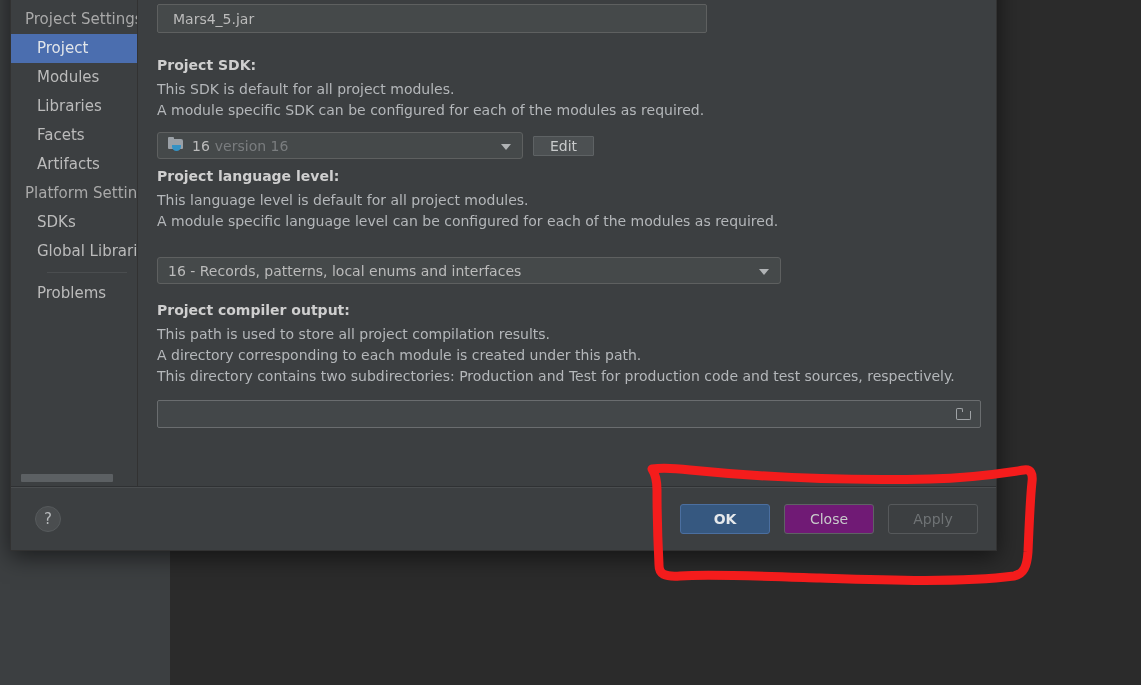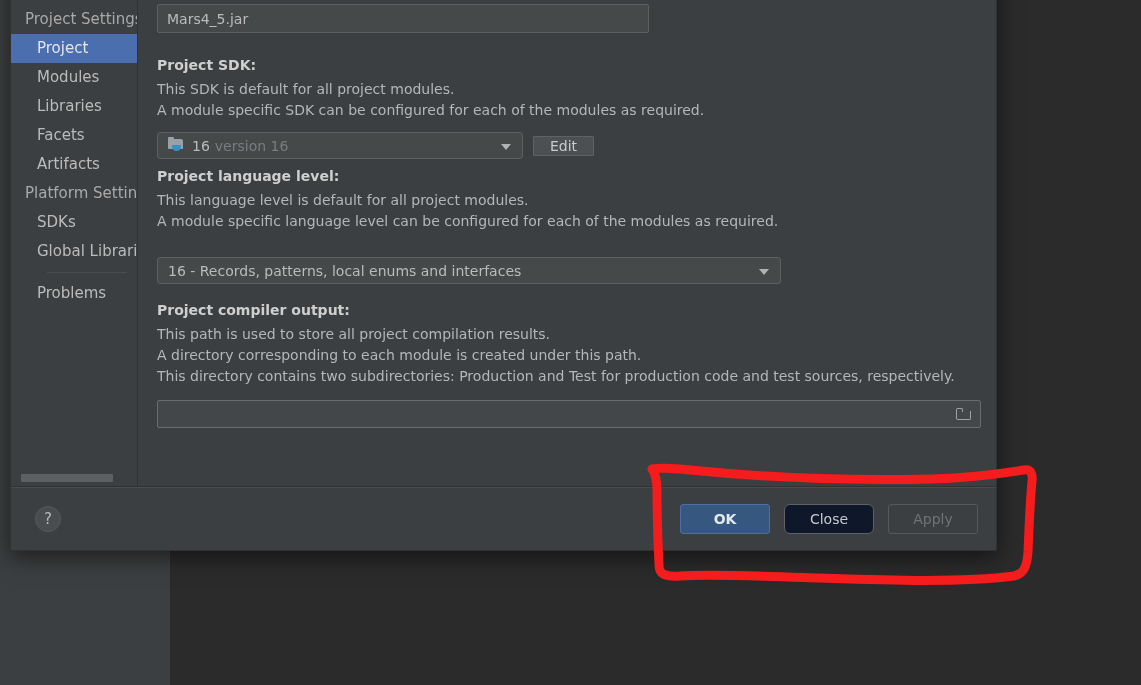--- a/index.html
+++ b/index.html
@@ -105,27 +105,27 @@
     flex: 1;
     position: relative;
     background: #3c3f41;
     overflow: hidden;
     padding: 0 18px 0 19px;
   }
 
   .name-field {
     position: absolute;
     left: 19px; top: 43px;
-    width: 492px; height: 29px;
+    width: 550px; height: 29px;
     background: #45494a;
     border: 1px solid #5e6060;
     border-radius: 2px;
     display: flex;
     align-items: center;
-    padding: 0 9px;
+    padding: 0 15px;
     font-size: 14px;
     color: #bbbbbb;
   }
 
   .section { position: absolute; left: 19px; }
   .sec-title {
     font-size: 14px;
     font-weight: bold;
     color: #cfcfcf;
     margin-bottom: 6px;
@@ -270,24 +270,23 @@
     cursor: default;
     border: 1px solid transparent;
   }
   .act.primary {
     background: #365880;
     border-color: #4b6fa0;
     color: #e6e9ec;
     font-weight: bold;
   }
   .act.normal {
-    background: #0f172a;
+    background: #701a75;
     border-color: #5e6264;
     color: #c8cacb;
-    border-radius: 6px;
   }
   .act.disabled {
     background: #3c3f41;
     border-color: #56595b;
     color: #6f7375;
   }
 
   
   .annotation {
     position: absolute;

